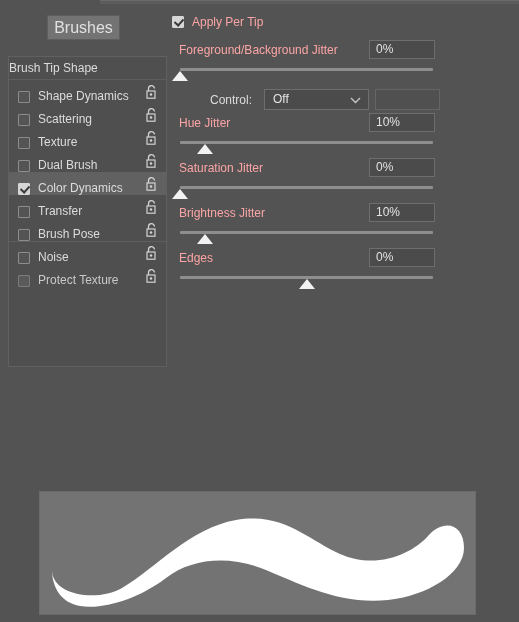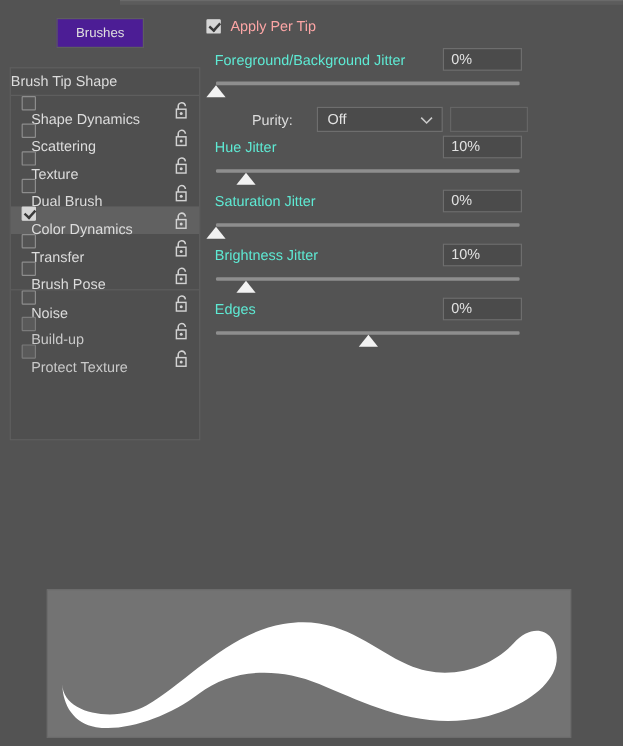--- a/index.html
+++ b/index.html
@@ -31,28 +31,28 @@
     box-sizing: border-box;
   }
 
   
   #brushes-tab {
     position: absolute;
     left: 47px;
     top: 15px;
     width: 73px;
     height: 25px;
-    background: #4c1d95;
+    background: #737373;
     border: 1px solid #5e5e5e;
     box-sizing: border-box;
     display: flex;
     align-items: center;
     justify-content: center;
     color: #e0e0e0;
-    font-size: 11px;
+    font-size: 16px;
     cursor: default;
   }
 
   
   #brush-list {
     position: absolute;
     left: 8px;
     top: 56px;
     width: 159px;
     height: 311px;
@@ -66,25 +66,24 @@
     text-align: left;
     color: #dcdcdc;
     font-size: 12px;
     border-bottom: 1px solid #5e5e5e;
     box-sizing: border-box;
   }
   .list-row {
     position: relative;
     height: 23px;
     display: flex;
-    align-items: flex-start;
+    align-items: flex-end;
     padding-left: 9px;
     box-sizing: border-box;
     cursor: default;
-    flex-direction: column;
   }
   .list-row.selected {
     background: #616161;
   }
   .list-row.group-top {
     border-top: 1px solid #5e5e5e;
   }
   .row-label {
     margin-left: 8px;
     color: #dcdcdc;
@@ -153,21 +152,21 @@
 
   .field-row {
     position: relative;
     height: 22px;
   }
   .field-label {
     position: absolute;
     left: 7px;
     top: 3px;
     font-size: 12px;
-    color: #5eead4;
+    color: #fca5a5;
     white-space: nowrap;
   }
   .num-field {
     position: absolute;
     right: 77px;
     top: 0;
     width: 66px;
     height: 19px;
     background: #4b4b4b;
     border: 1px solid #6e6e6e;
@@ -342,29 +341,20 @@
         <span class="cbox"></span>
         <span class="row-label">Noise</span>
         <svg class="lock-icon" viewBox="0 0 13 15">
           <path d="M3.5 6.5 V4.2 A3 3 0 0 1 9.5 4.0" fill="none" stroke="#d2d2d2" stroke-width="1.3"></path>
           <rect x="2" y="6.5" width="8" height="7.2" fill="none" stroke="#d2d2d2" stroke-width="1.2"></rect>
           <circle cx="6" cy="10.1" r="1.25" fill="#d2d2d2"></circle>
         </svg>
       </div>
       <div class="list-row dim">
         <span class="cbox dim"></span>
-        <span class="row-label">Build-up</span>
-        <svg class="lock-icon" viewBox="0 0 13 15">
-          <path d="M3.5 6.5 V4.2 A3 3 0 0 1 9.5 4.0" fill="none" stroke="#d2d2d2" stroke-width="1.3"></path>
-          <rect x="2" y="6.5" width="8" height="7.2" fill="none" stroke="#d2d2d2" stroke-width="1.2"></rect>
-          <circle cx="6" cy="10.1" r="1.25" fill="#d2d2d2"></circle>
-        </svg>
-      </div>
-      <div class="list-row dim">
-        <span class="cbox dim"></span>
         <span class="row-label">Protect Texture</span>
         <svg class="lock-icon" viewBox="0 0 13 15">
           <path d="M3.5 6.5 V4.2 A3 3 0 0 1 9.5 4.0" fill="none" stroke="#d2d2d2" stroke-width="1.3"></path>
           <rect x="2" y="6.5" width="8" height="7.2" fill="none" stroke="#d2d2d2" stroke-width="1.2"></rect>
           <circle cx="6" cy="10.1" r="1.25" fill="#d2d2d2"></circle>
         </svg>
       </div>
     </div>
 </div>
 
@@ -378,21 +368,21 @@
   <div class="field-row">
     <span class="field-label">Foreground/Background Jitter</span>
     <span class="num-field">0%</span>
   </div>
   <div class="slider">
     <div class="slider-track"></div>
     <div class="slider-thumb" style="left: 0px;"></div>
   </div>
 
   <div id="control-row">
-    <span id="control-label">Purity:</span>
+    <span id="control-label">Control:</span>
     <div id="control-select">
       <span>Off</span>
       <svg id="control-chevron" width="11" height="7" viewBox="0 0 11 7">
         <path d="M1 1 L5.5 5.5 L10 1" fill="none" stroke="#c9c9c9" stroke-width="1.3"></path>
       </svg>
     </div>
     <div id="control-aux"></div>
   </div>
 
   <div class="field-row">

